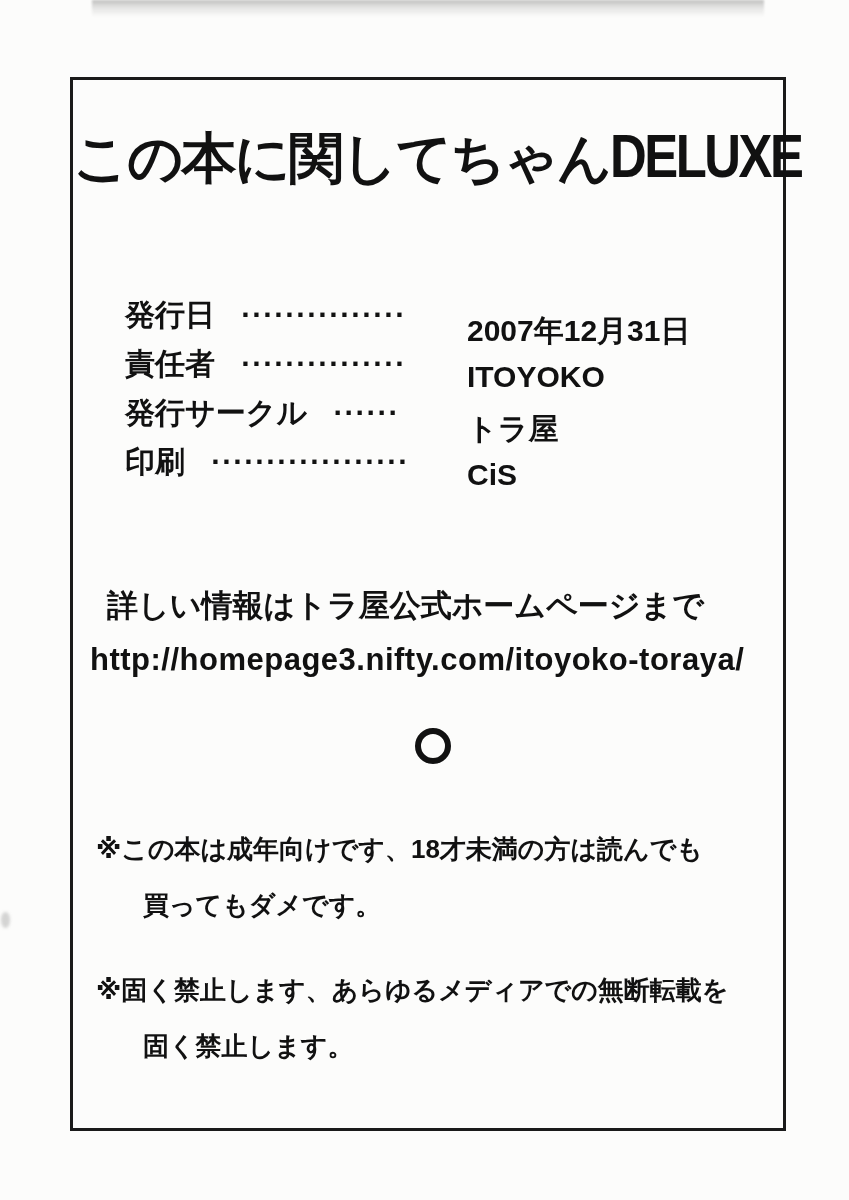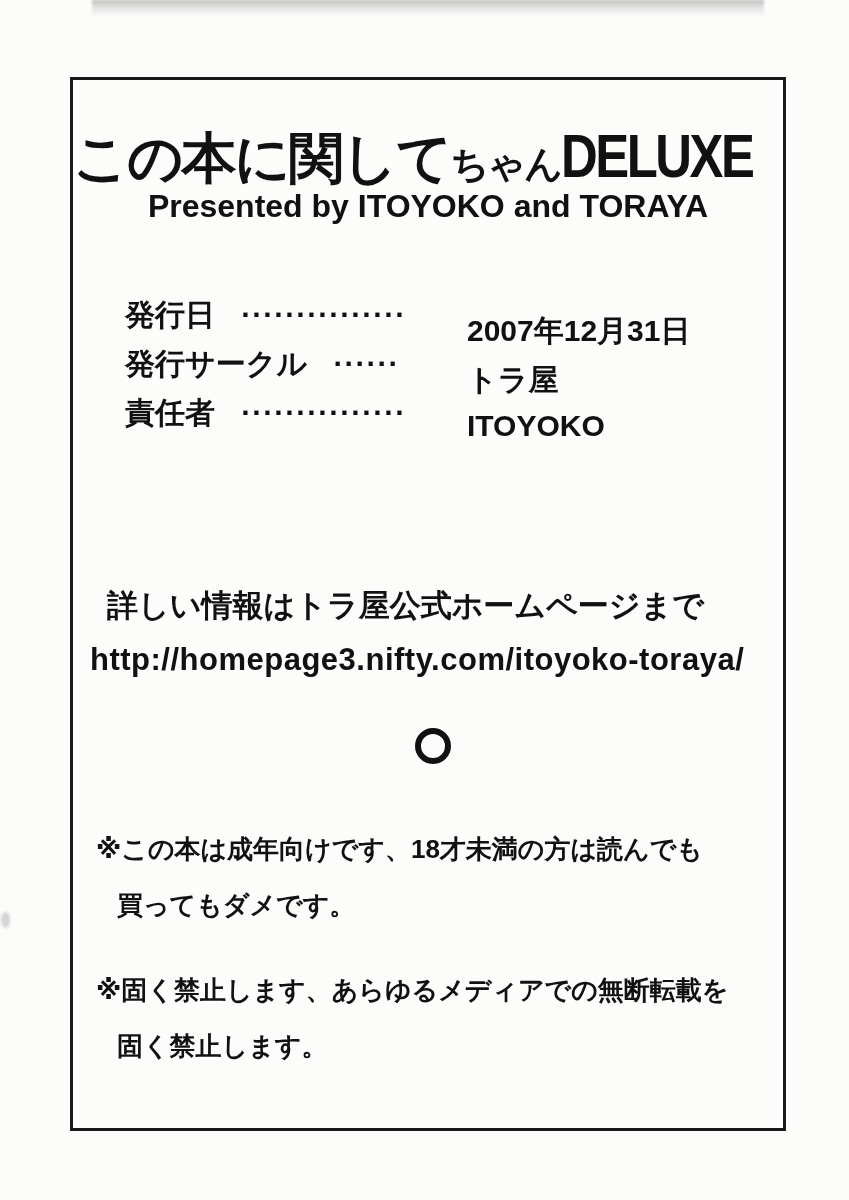--- a/index.html
+++ b/index.html
@@ -28,21 +28,21 @@
     border:3px solid #1a1a1a;
     background:transparent;
     box-sizing:border-box;
   }
   .title-row{
     position:absolute;left:0;top:40px;width:100%;
     text-align:center;white-space:nowrap;
     font-weight:900;letter-spacing:-2px;
   }
   .title-main{font-size:55px;}
-  .title-small{font-size:38px;}
+  .title-small{font-size:54px;}
   .title-latin{
     display:inline-block;font-size:62px;letter-spacing:-3px;
     transform:scaleX(0.82);transform-origin:left center;
     vertical-align:baseline;
   }
   .subtitle{
     position:absolute;left:0;top:108px;width:100%;
     text-align:center;font-size:32px;font-weight:700;letter-spacing:0px;
   }
   .details{
@@ -75,56 +75,60 @@
     position:absolute;left:342px;top:648px;
     width:24px;height:24px;border:6px solid #111;border-radius:50%;
   }
   .notice{position:absolute;left:0;width:100%;}
   .notice-1{top:752px;}
   .notice-2{top:893px;}
   .notice-line{
     font-size:26px;font-weight:700;white-space:nowrap;letter-spacing:0px;
   }
   .notice-line.first{margin-left:23px;}
-  .notice-line.cont{margin-left:44px;margin-top:21px;}
+  .notice-line.cont{margin-left:70px;margin-top:21px;}
 </style>
 </head>
 <body>
 
 <div class="scan-smudge"></div>
 <div class="scan-mark"></div>
 
 <div class="frame">
 
   <div class="title-row">
     <span class="title-main">この本に関して</span><span class="title-small">ちゃん</span><span class="title-latin">DELUXE</span>
   </div>
 
-  <div class="subtitle">Presented by ITOYOKO and TORAYA</div>
 
   <div class="details">
 
     <div class="detail-row">
       <span class="detail-label">発行日</span>
       <span class="detail-dots">···············</span>
       <span class="detail-value">2007年12月31日</span>
     </div>
 
     <div class="detail-row">
+      <span class="detail-label">責任者</span>
+      <span class="detail-dots">···············</span>
+      <span class="detail-value">ITOYOKO</span>
+    </div>
+
+    <div class="detail-row">
       <span class="detail-label">発行サークル</span>
       <span class="detail-dots">······</span>
       <span class="detail-value">トラ屋</span>
     </div>
 
     <div class="detail-row">
-      <span class="detail-label">責任者</span>
-      <span class="detail-dots">···············</span>
-      <span class="detail-value">ITOYOKO</span>
+      <span class="detail-label">印刷</span>
+      <span class="detail-dots">··················</span>
+      <span class="detail-value">CiS</span>
     </div>
-
 
 
   </div>
 
   <div class="info-block">
     <div class="info-line1">詳しい情報はトラ屋公式ホームページまで</div>
     <div class="info-line2">http://homepage3.nifty.com/itoyoko-toraya/</div>
   </div>
 
   <div class="circle-mark"></div>

